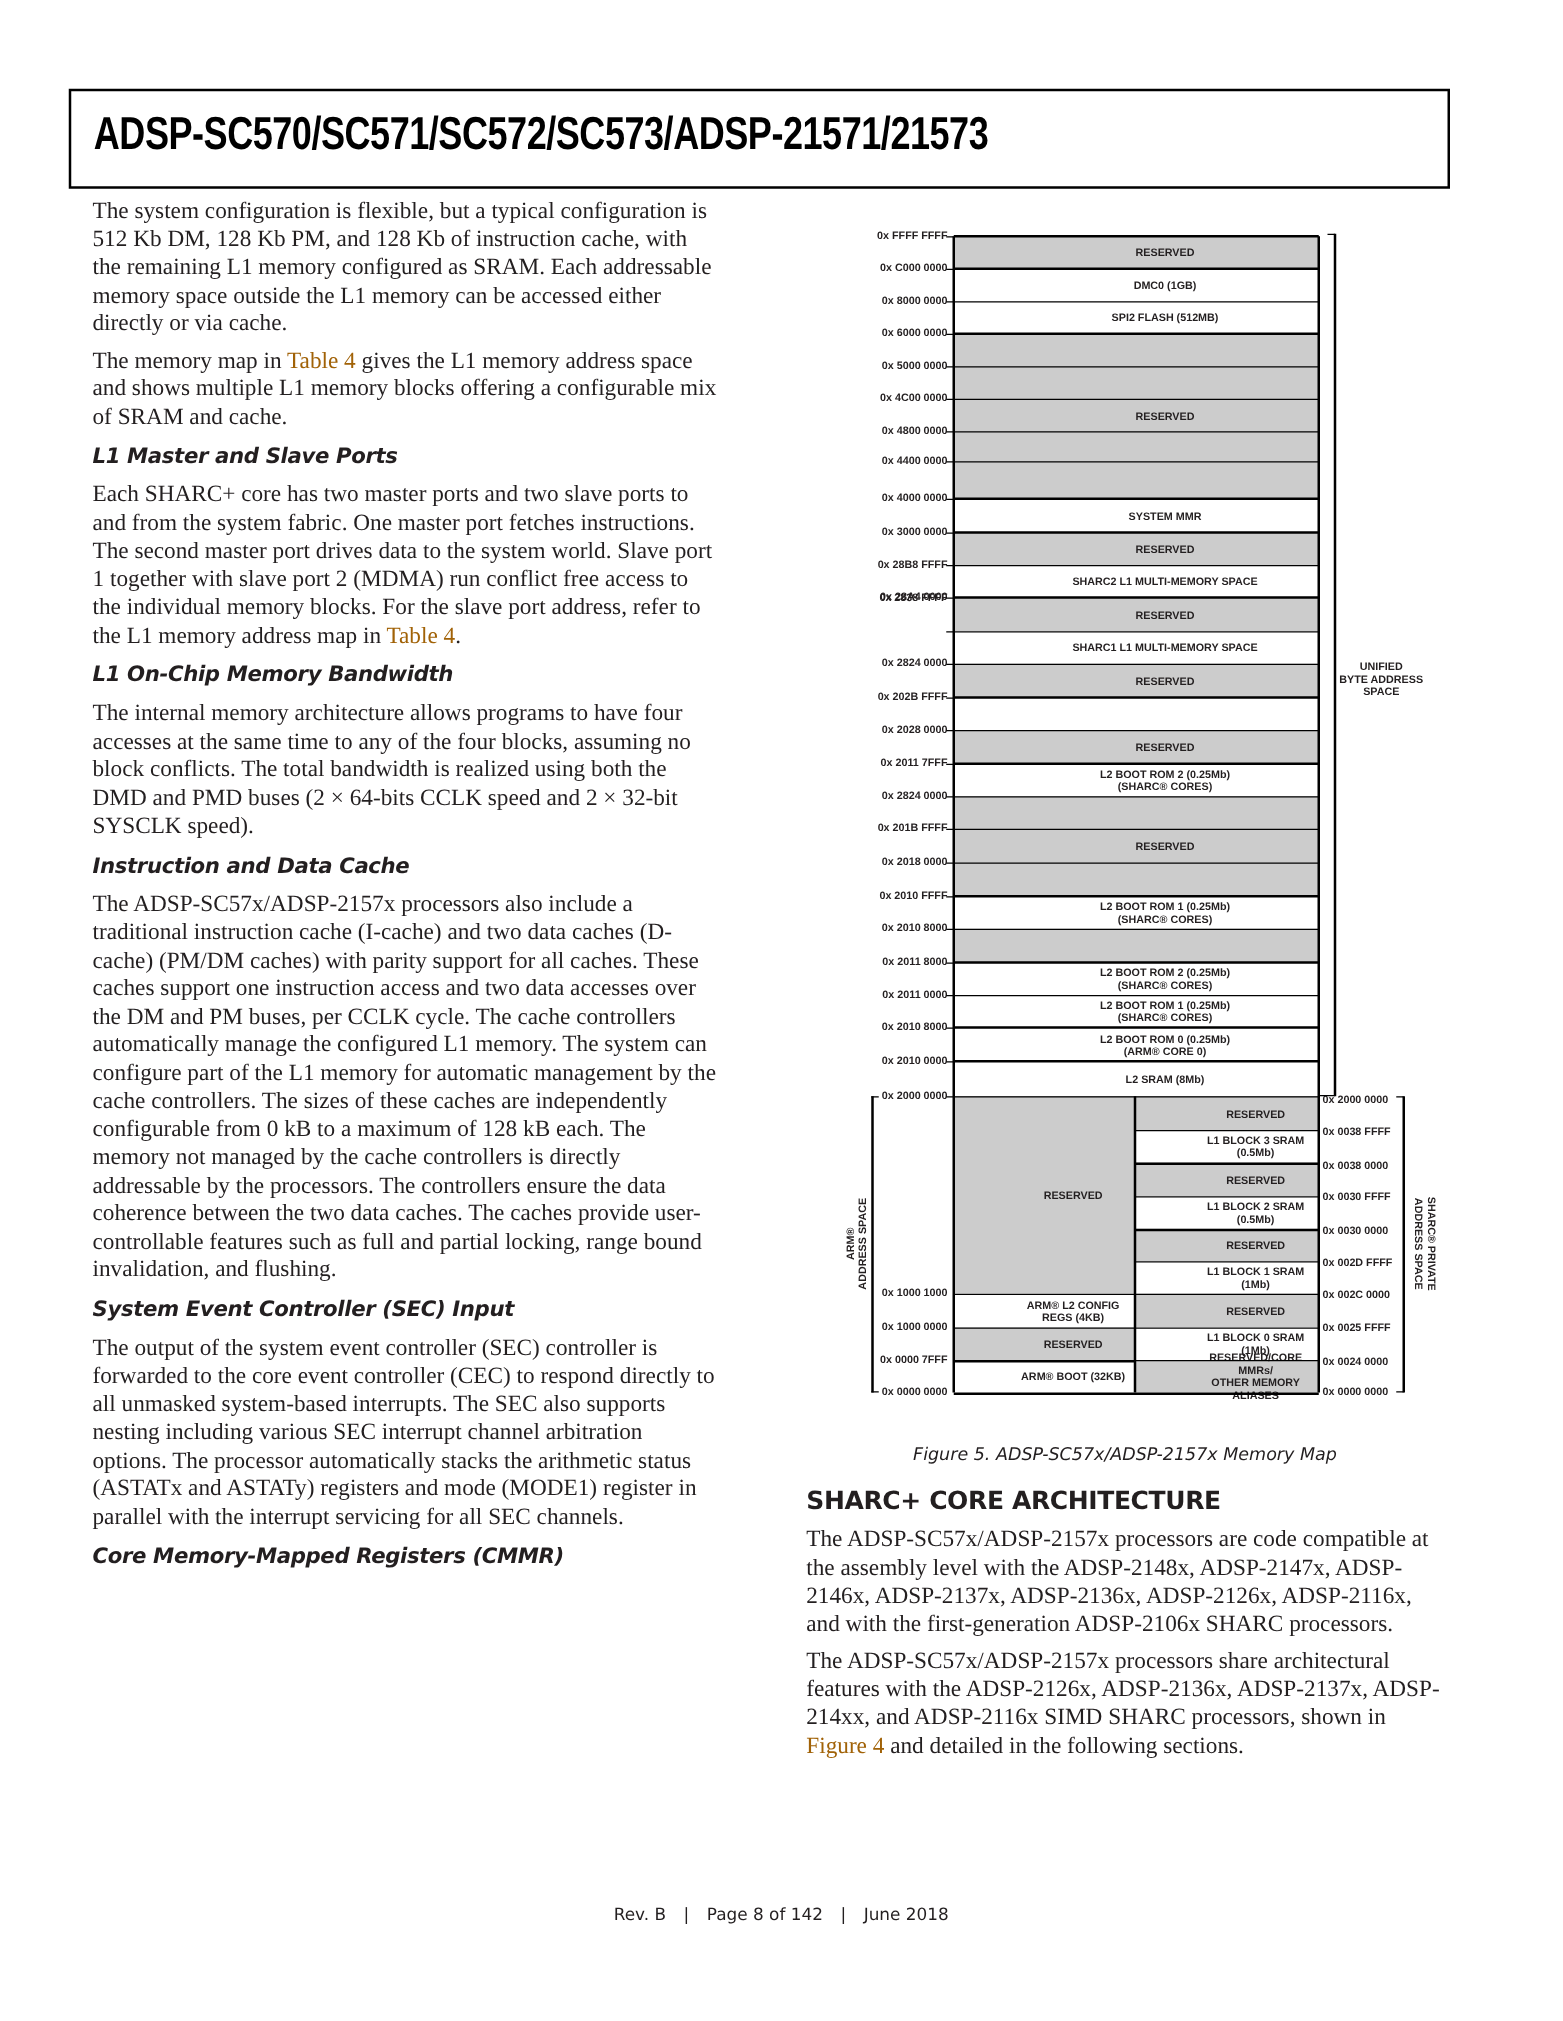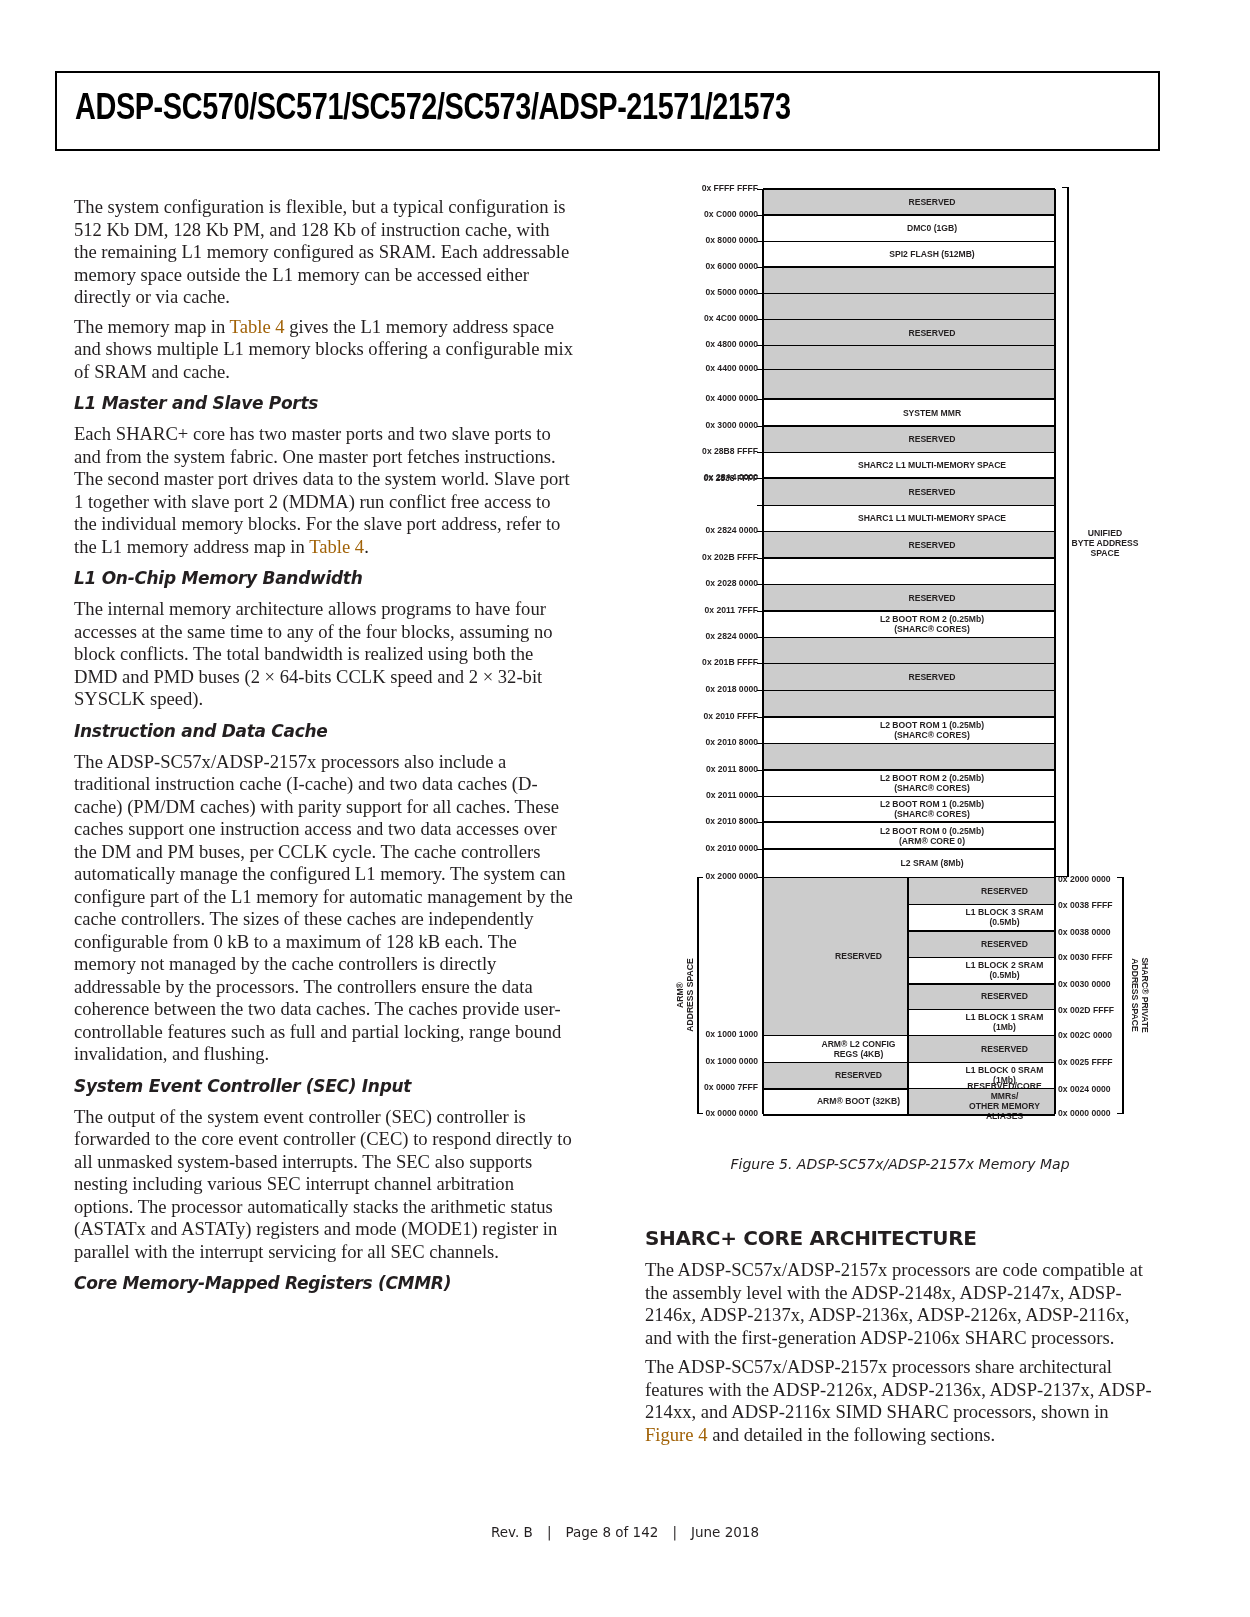--- a/index.html
+++ b/index.html
@@ -1,21 +1,21 @@
 <!DOCTYPE html>
 <html><head>
 <meta charset="utf-8">
 <style>
   html, body { margin: 0; padding: 0; background: #ffffff; }
   body { width: 1250px; height: 1617px; position: relative; overflow: hidden; font-family: "Liberation Serif", serif; color: #231f20; }
 
   .title-box { position: absolute; left: 55px; top: 71px; width: 1105px; height: 80px; border: 2px solid #000; box-sizing: border-box; }
   .title-text { position: absolute; left: 18px; top: 13px; font-family: "Liberation Sans", sans-serif; font-weight: bold; font-size: 37px; letter-spacing: -0.5px; transform: scaleX(0.78); transform-origin: left top; color: #000; white-space: nowrap; }
 
-  .col { position: absolute; margin-top: 38px; }
+  .col { position: absolute; }
   .col-left { left: 74px; top: 158px; width: 500px; }
   .col-right { left: 645px; top: 1187px; width: 510px; }
 
   p.body { margin: 0 0 7px 0; font-size: 18.6px; line-height: 22.5px; }
   h3.sub { margin: 9px 0 9px 0; font-family: "DejaVu Sans", sans-serif; font-style: italic; font-weight: bold; font-size: 17px; line-height: 22px; letter-spacing: -0.3px; }
   h2.section { margin: 0 0 8px 0; font-family: "DejaVu Sans", sans-serif; font-weight: bold; font-size: 20px; line-height: 26px; letter-spacing: -0.3px; }
   a.xref { color: #a16207; text-decoration: none; }
 
   .fig-caption { position: absolute; left: 645px; top: 1156px; width: 510px; text-align: center; font-family: "DejaVu Sans", sans-serif; font-style: italic; font-size: 14px; }
 

